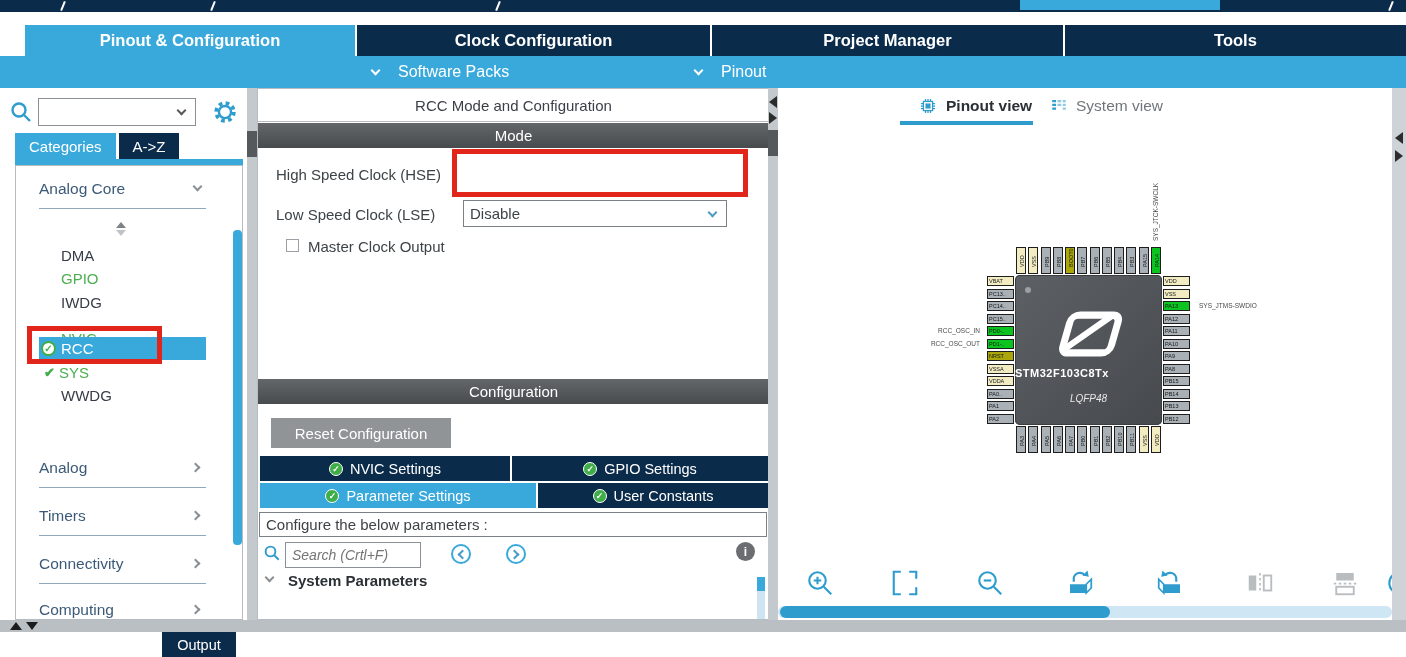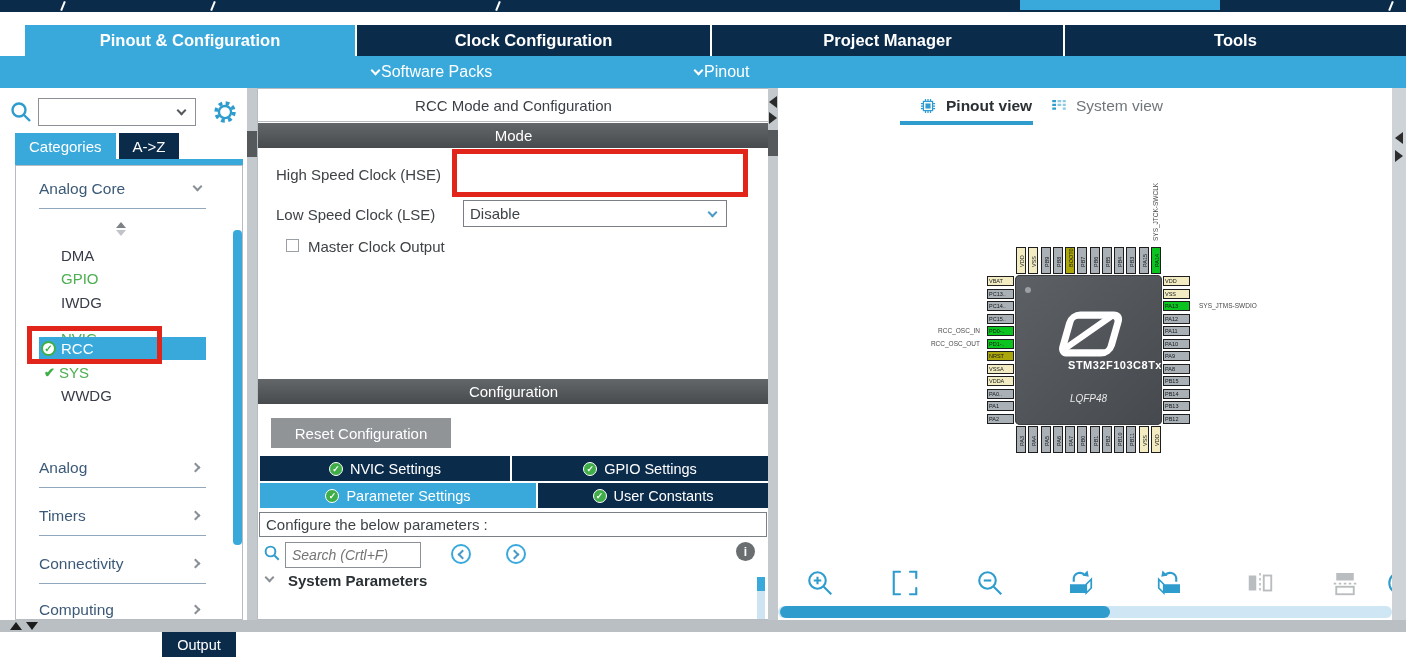--- a/index.html
+++ b/index.html
@@ -10,21 +10,21 @@
   
   .topstrip{left:0;top:0;width:1406px;height:12px;background:#0b2b4b}
   .slash{top:1px;width:2px;height:10px;background:#fff;transform:rotate(22deg)}
   .topseg{left:1020px;top:0;width:200px;height:10px;background:#39a9dc}
   .tabbar{left:25px;top:25px;width:1381px;height:31px;display:flex}
   .maintab{height:31px;display:flex;align-items:center;justify-content:center;background:#0b2b4b;color:#fff;
            font-size:16.5px;font-weight:bold;border-left:2px solid #fff;cursor:default}
   .maintab:first-child{border-left:none}
   .maintab.active{background:#39a9dc}
   .subnav{left:0;top:56px;width:1406px;height:32px;background:#39a9dc}
-  .subitem{position:absolute;top:0;height:32px;display:flex;align-items:center;gap:2px;color:#fff;font-size:16px}
+  .subitem{position:absolute;top:0;height:32px;display:flex;align-items:center;gap:19px;color:#fff;font-size:16px}
   .chv{display:inline-block;width:7px;height:7px;border-right:2px solid #fff;border-bottom:2px solid #fff}
   .chv.down{transform:rotate(45deg);margin-top:-3px}
   .chv.right{transform:rotate(-45deg)}
   .chv.gray{border-color:#8a9095}
   .chv.blue{border-color:#4a9cc6}
   .chv.dark{border-color:#555a5e}
 
   
   .canvas{left:0;top:88px;width:1406px;height:532px;background:#fff}
   .splitter{top:88px;width:10px;height:532px;background:#c3c9cd}
@@ -99,21 +99,21 @@
   .rtab-underline{position:absolute;left:122px;top:33px;width:133px;height:4px;background:#2f9cce}
   .chipwrap{position:absolute;left:209px;top:159px;width:203px;height:206px}
   .chipbody{position:absolute;left:28px;top:28px;width:147px;height:150px;border-radius:5px;
             background:linear-gradient(135deg,#5d6064,#46494d);box-shadow:inset 0 0 0 1px #3a3d40}
   .pin{position:absolute;border:1px solid #1e1e1e;overflow:hidden;font-size:5.5px;color:#15181a;line-height:9px}
   .pin.io{background:#a9b0b6}.pin.power{background:#f3ecc3}.pin.assigned{background:#0bc420}.pin.boot{background:#aba70b}
   .pin.h{width:27px;height:10px;padding-left:1px}
   .pin.v{width:10px;height:27px}
   .pin.v span{display:block;transform:rotate(-90deg) translateX(-19px);transform-origin:0 0;width:26px;height:10px;line-height:10px}
   .pindot{position:absolute;width:6px;height:6px;border-radius:50%;background:#9aa0a5}
-  .chipname{position:absolute;left:28px;top:112px;width:147px;text-align:right;color:#fff;font-weight:bold;
+  .chipname{position:absolute;left:28px;top:120px;width:147px;text-align:left;color:#fff;font-weight:bold;
             font-size:11px;letter-spacing:.5px}
   .chippkg{position:absolute;left:28px;top:146px;width:147px;text-align:center;color:#e8e8e8;font-style:italic;font-size:10px}
   .sig{position:absolute;font-size:6.5px;color:#4a4a4a;white-space:nowrap}
   .sig.vert{writing-mode:vertical-rl;transform:rotate(180deg)}
   .tbicon{position:absolute;top:479px;width:32px;height:32px;display:flex;align-items:center;justify-content:center}
   .htrack{position:absolute;left:0;top:518px;width:614px;height:12px;background:#cfe7f4;border-radius:6px}
   .hthumb{position:absolute;left:2px;top:0;width:330px;height:12px;background:#2f9cce;border-radius:6px}
   .edgebar{left:1392px;top:88px;width:14px;height:532px;background:#cdd3d7}
 
   

